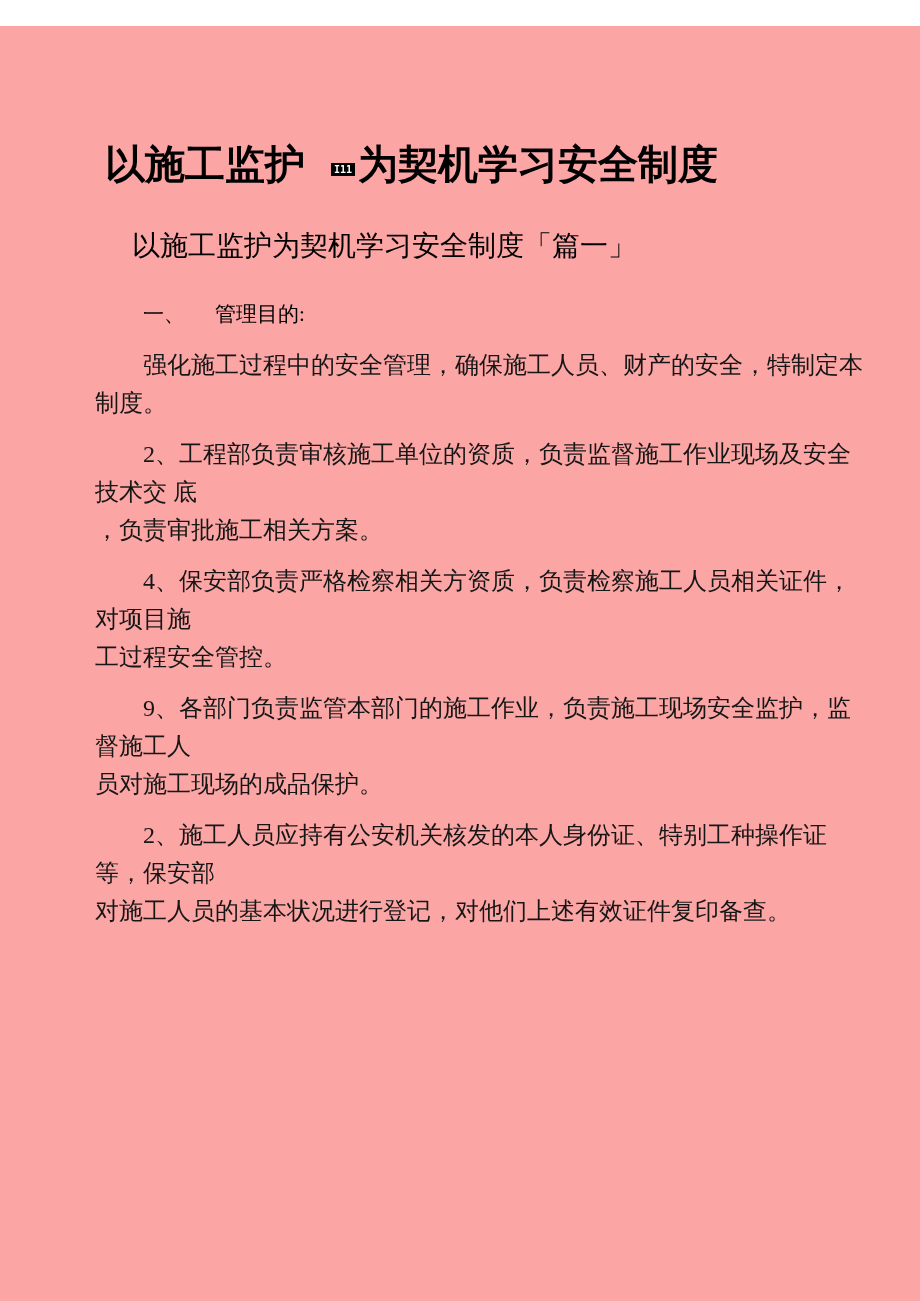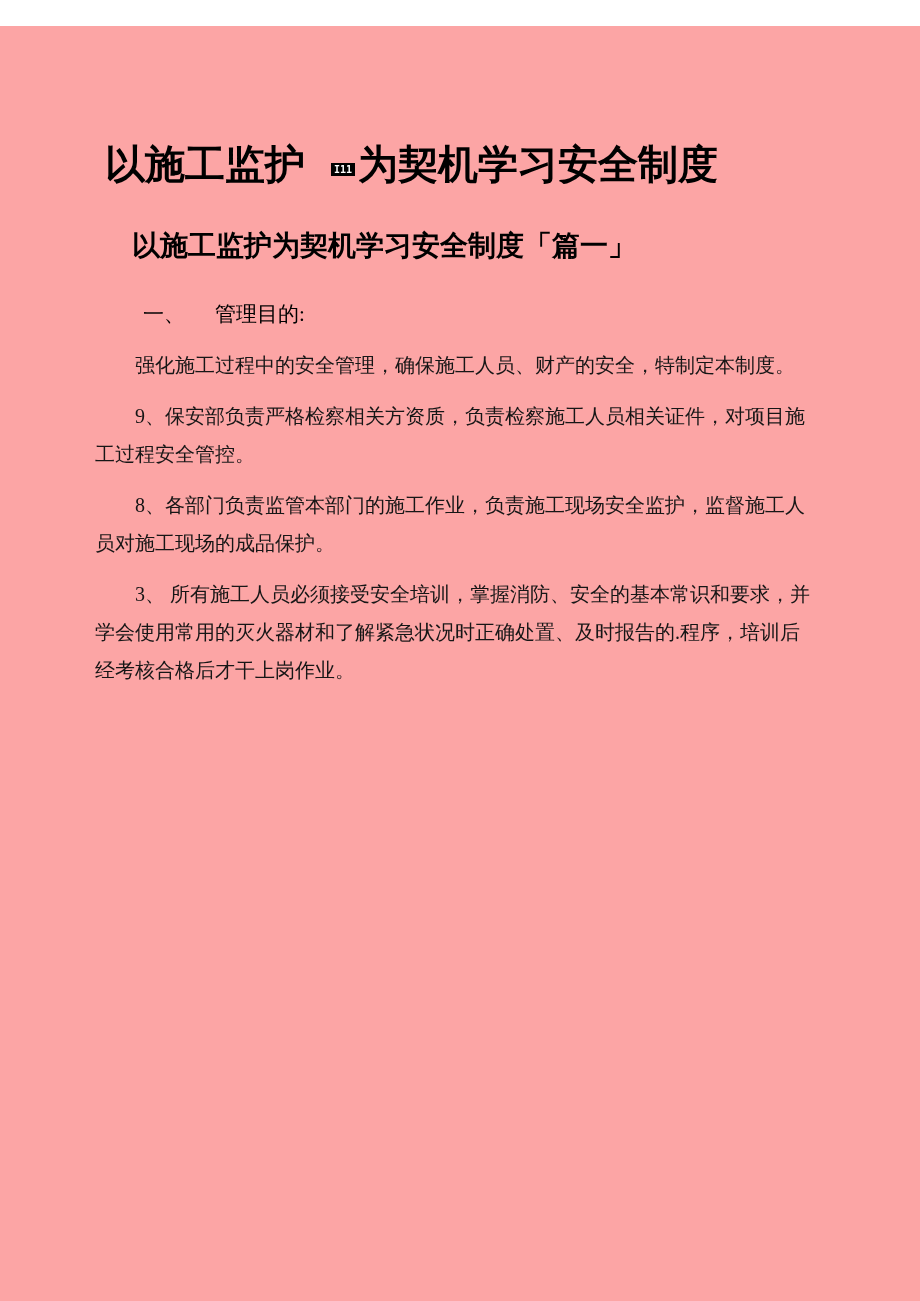--- a/index.html
+++ b/index.html
@@ -40,37 +40,37 @@
     padding: 0 3px;
     margin: 0 3px 0 26px;
     vertical-align: baseline;
     transform: translateY(-5px);
     letter-spacing: 0;
   }
   .doc-subtitle {
     margin: 36px 0 30px 37px;
     font-size: 28px;
     line-height: 38px;
-    font-weight: bold;
+    font-weight: normal;
     color: #000000;
   }
   .sec-heading {
     margin: 0 0 13px 0;
     padding-left: 48px;
     font-size: 21px;
     line-height: 38px;
     font-weight: normal;
     color: #000000;
   }
   .sec-heading .hlabel {
     margin-left: 30px;
   }
   .para {
     margin: 0 0 13px 0;
-    font-size: 20px;
+    font-size: 24px;
     line-height: 38px;
     text-indent: 2em;
     white-space: pre-line;
     color: #161616;
     text-align: left;
   }
   section { margin: 0; padding: 0; }
 </style>
 </head>
 <body>
@@ -81,26 +81,27 @@
     <h1 class="doc-title"><span>以施工监护</span><span class="tofu">I11</span><span>为契机学习安全制度</span></h1>
 
     <h2 class="doc-subtitle">以施工监护为契机学习安全制度「篇一」</h2>
 
     <section>
       <p class="sec-heading"><span class="hnum">一、</span><span class="hlabel">管理目的:</span></p>
       <p class="para">强化施工过程中的安全管理，确保施工人员、财产的安全，特制定本制度。</p>
     </section>
 
     <section>
-      <p class="para">9、保安部负责严格检察相关方资质，负责检察施工人员相关证件，对项目施
+      <p class="para">2、工程部负责审核施工单位的资质，负责监督施工作业现场及安全技术交 底
+，负责审批施工相关方案。</p>
+      <p class="para">4、保安部负责严格检察相关方资质，负责检察施工人员相关证件，对项目施
 工过程安全管控。</p>
-      <p class="para">8、各部门负责监管本部门的施工作业，负责施工现场安全监护，监督施工人
+      <p class="para">9、各部门负责监管本部门的施工作业，负责施工现场安全监护，监督施工人
 员对施工现场的成品保护。</p>
     </section>
 
     <section>
-      <p class="para">3、 所有施工人员必须接受安全培训，掌握消防、安全的基本常识和要求，并
-学会使用常用的灭火器材和了解紧急状况时正确处置、及时报告的.程序，培训后
-经考核合格后才干上岗作业。</p>
+      <p class="para">2、施工人员应持有公安机关核发的本人身份证、特别工种操作证等，保安部
+对施工人员的基本状况进行登记，对他们上述有效证件复印备查。</p>
     </section>
 
   </div>
 </div>
 
 </body></html>

